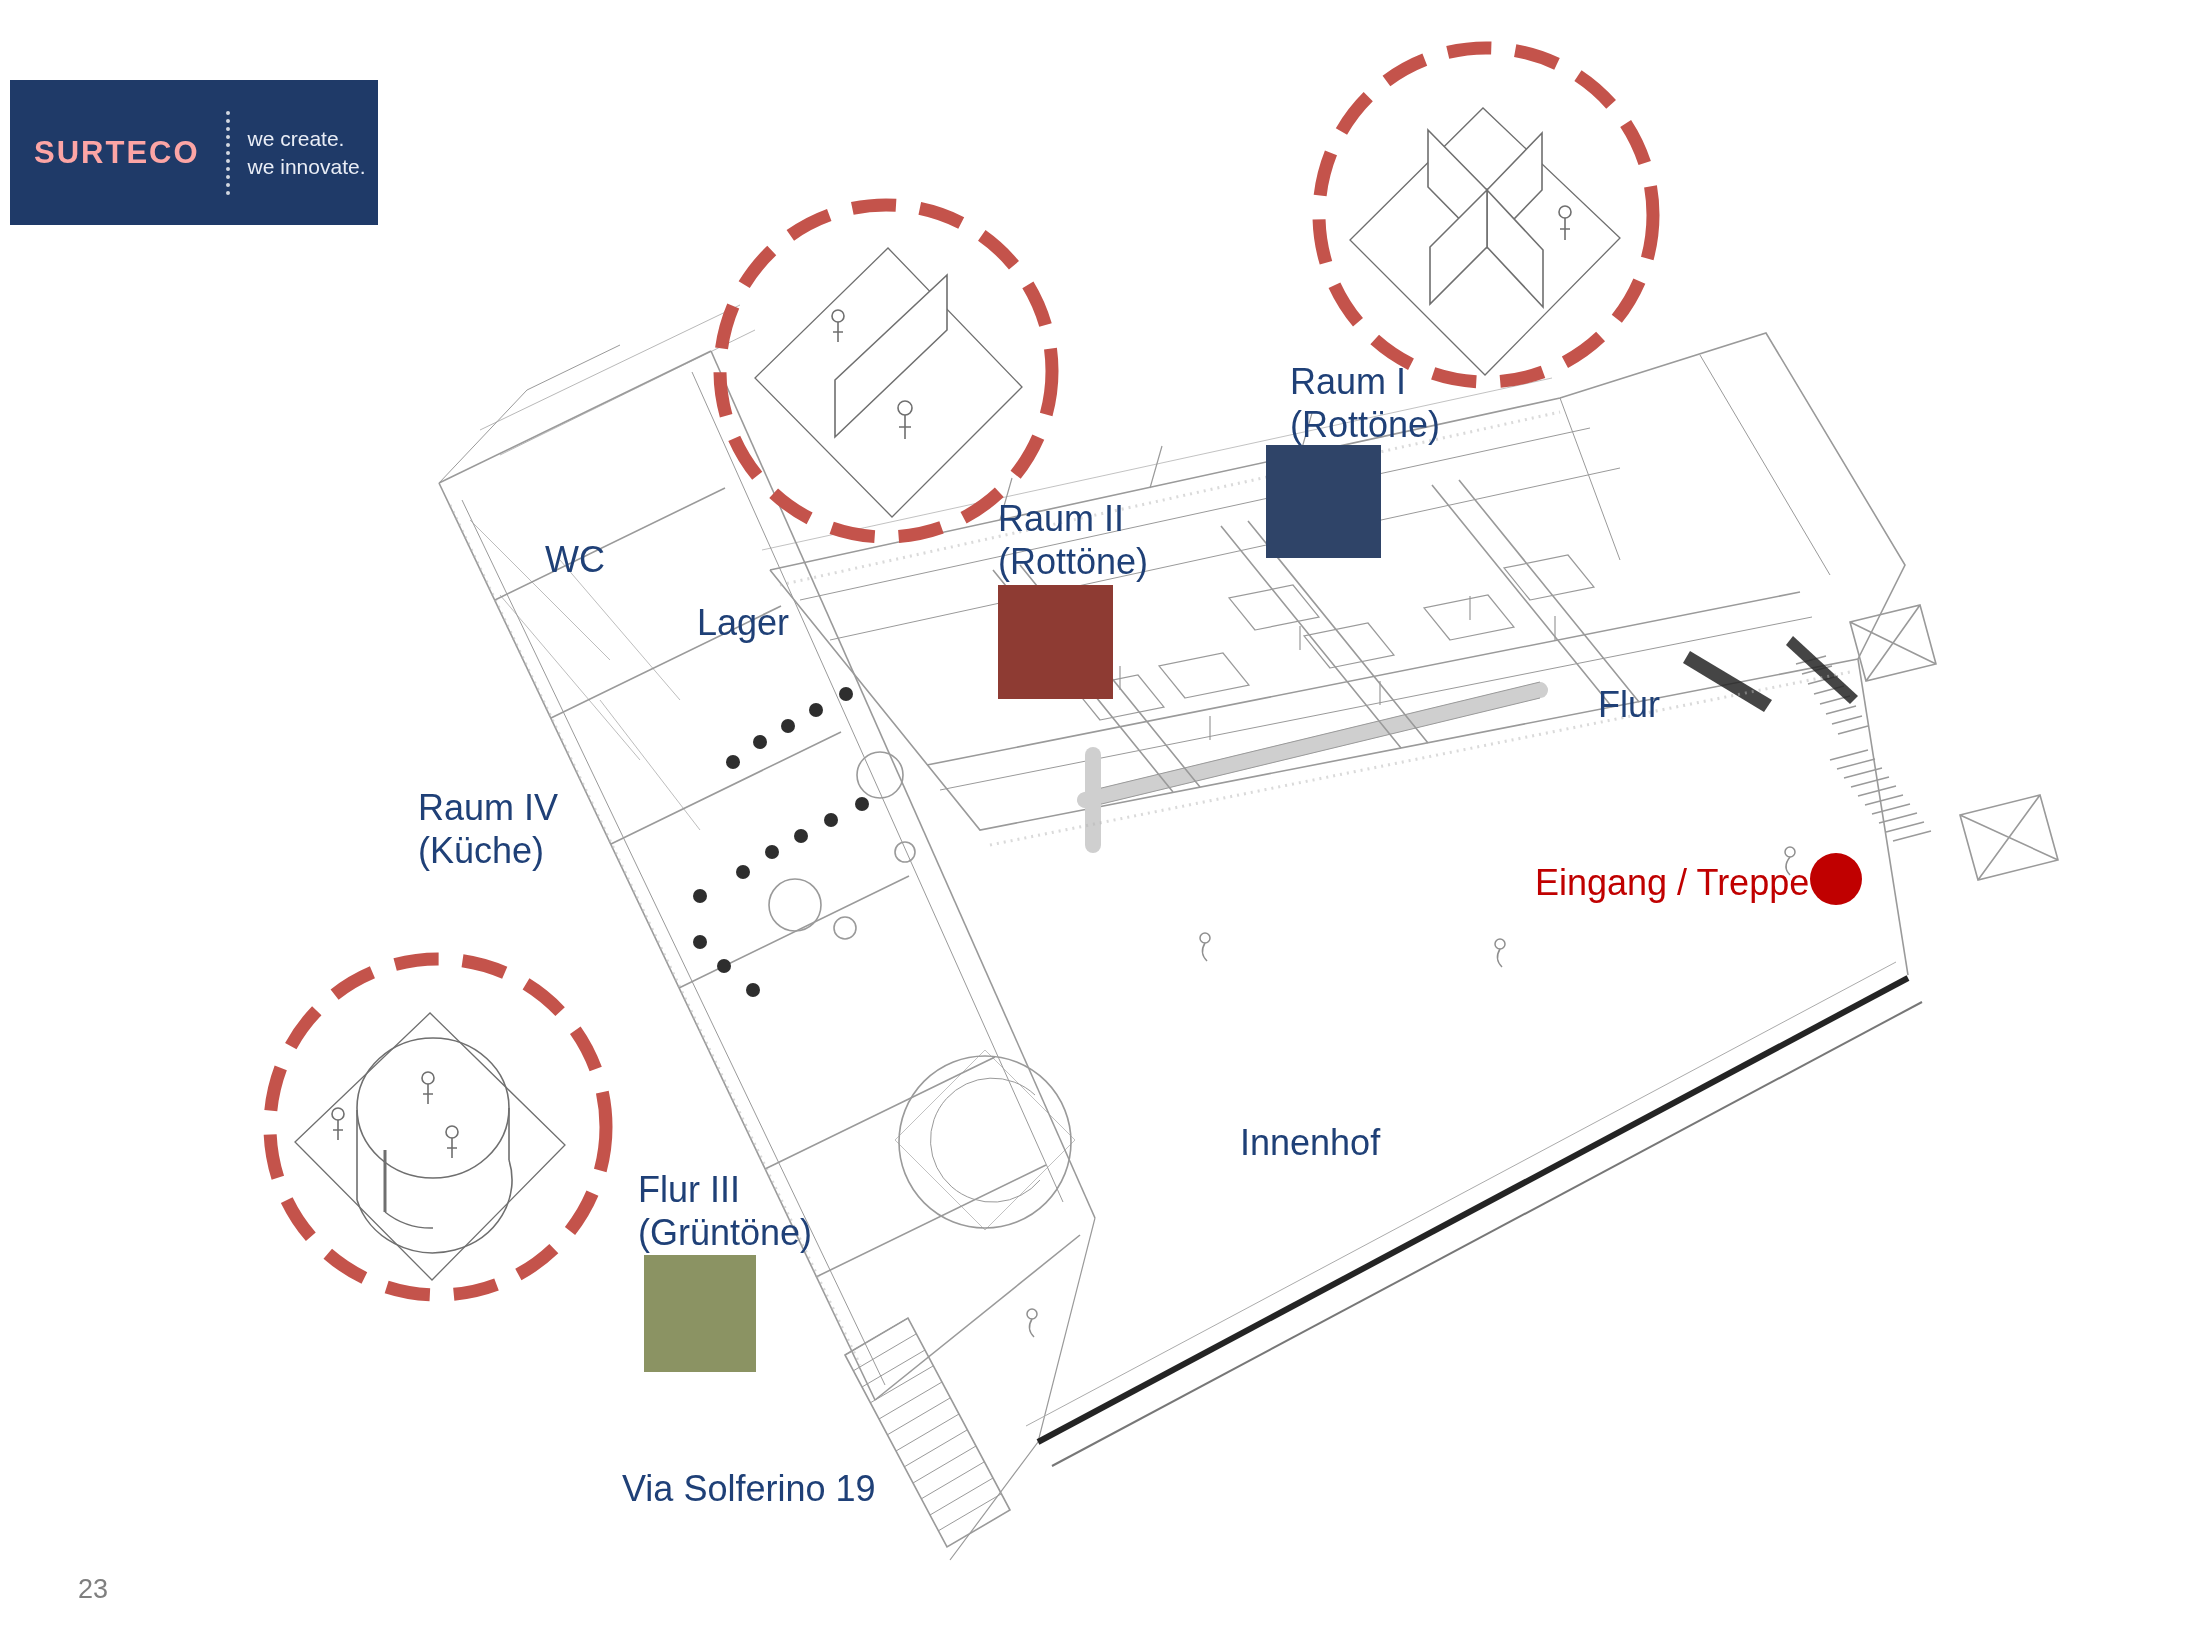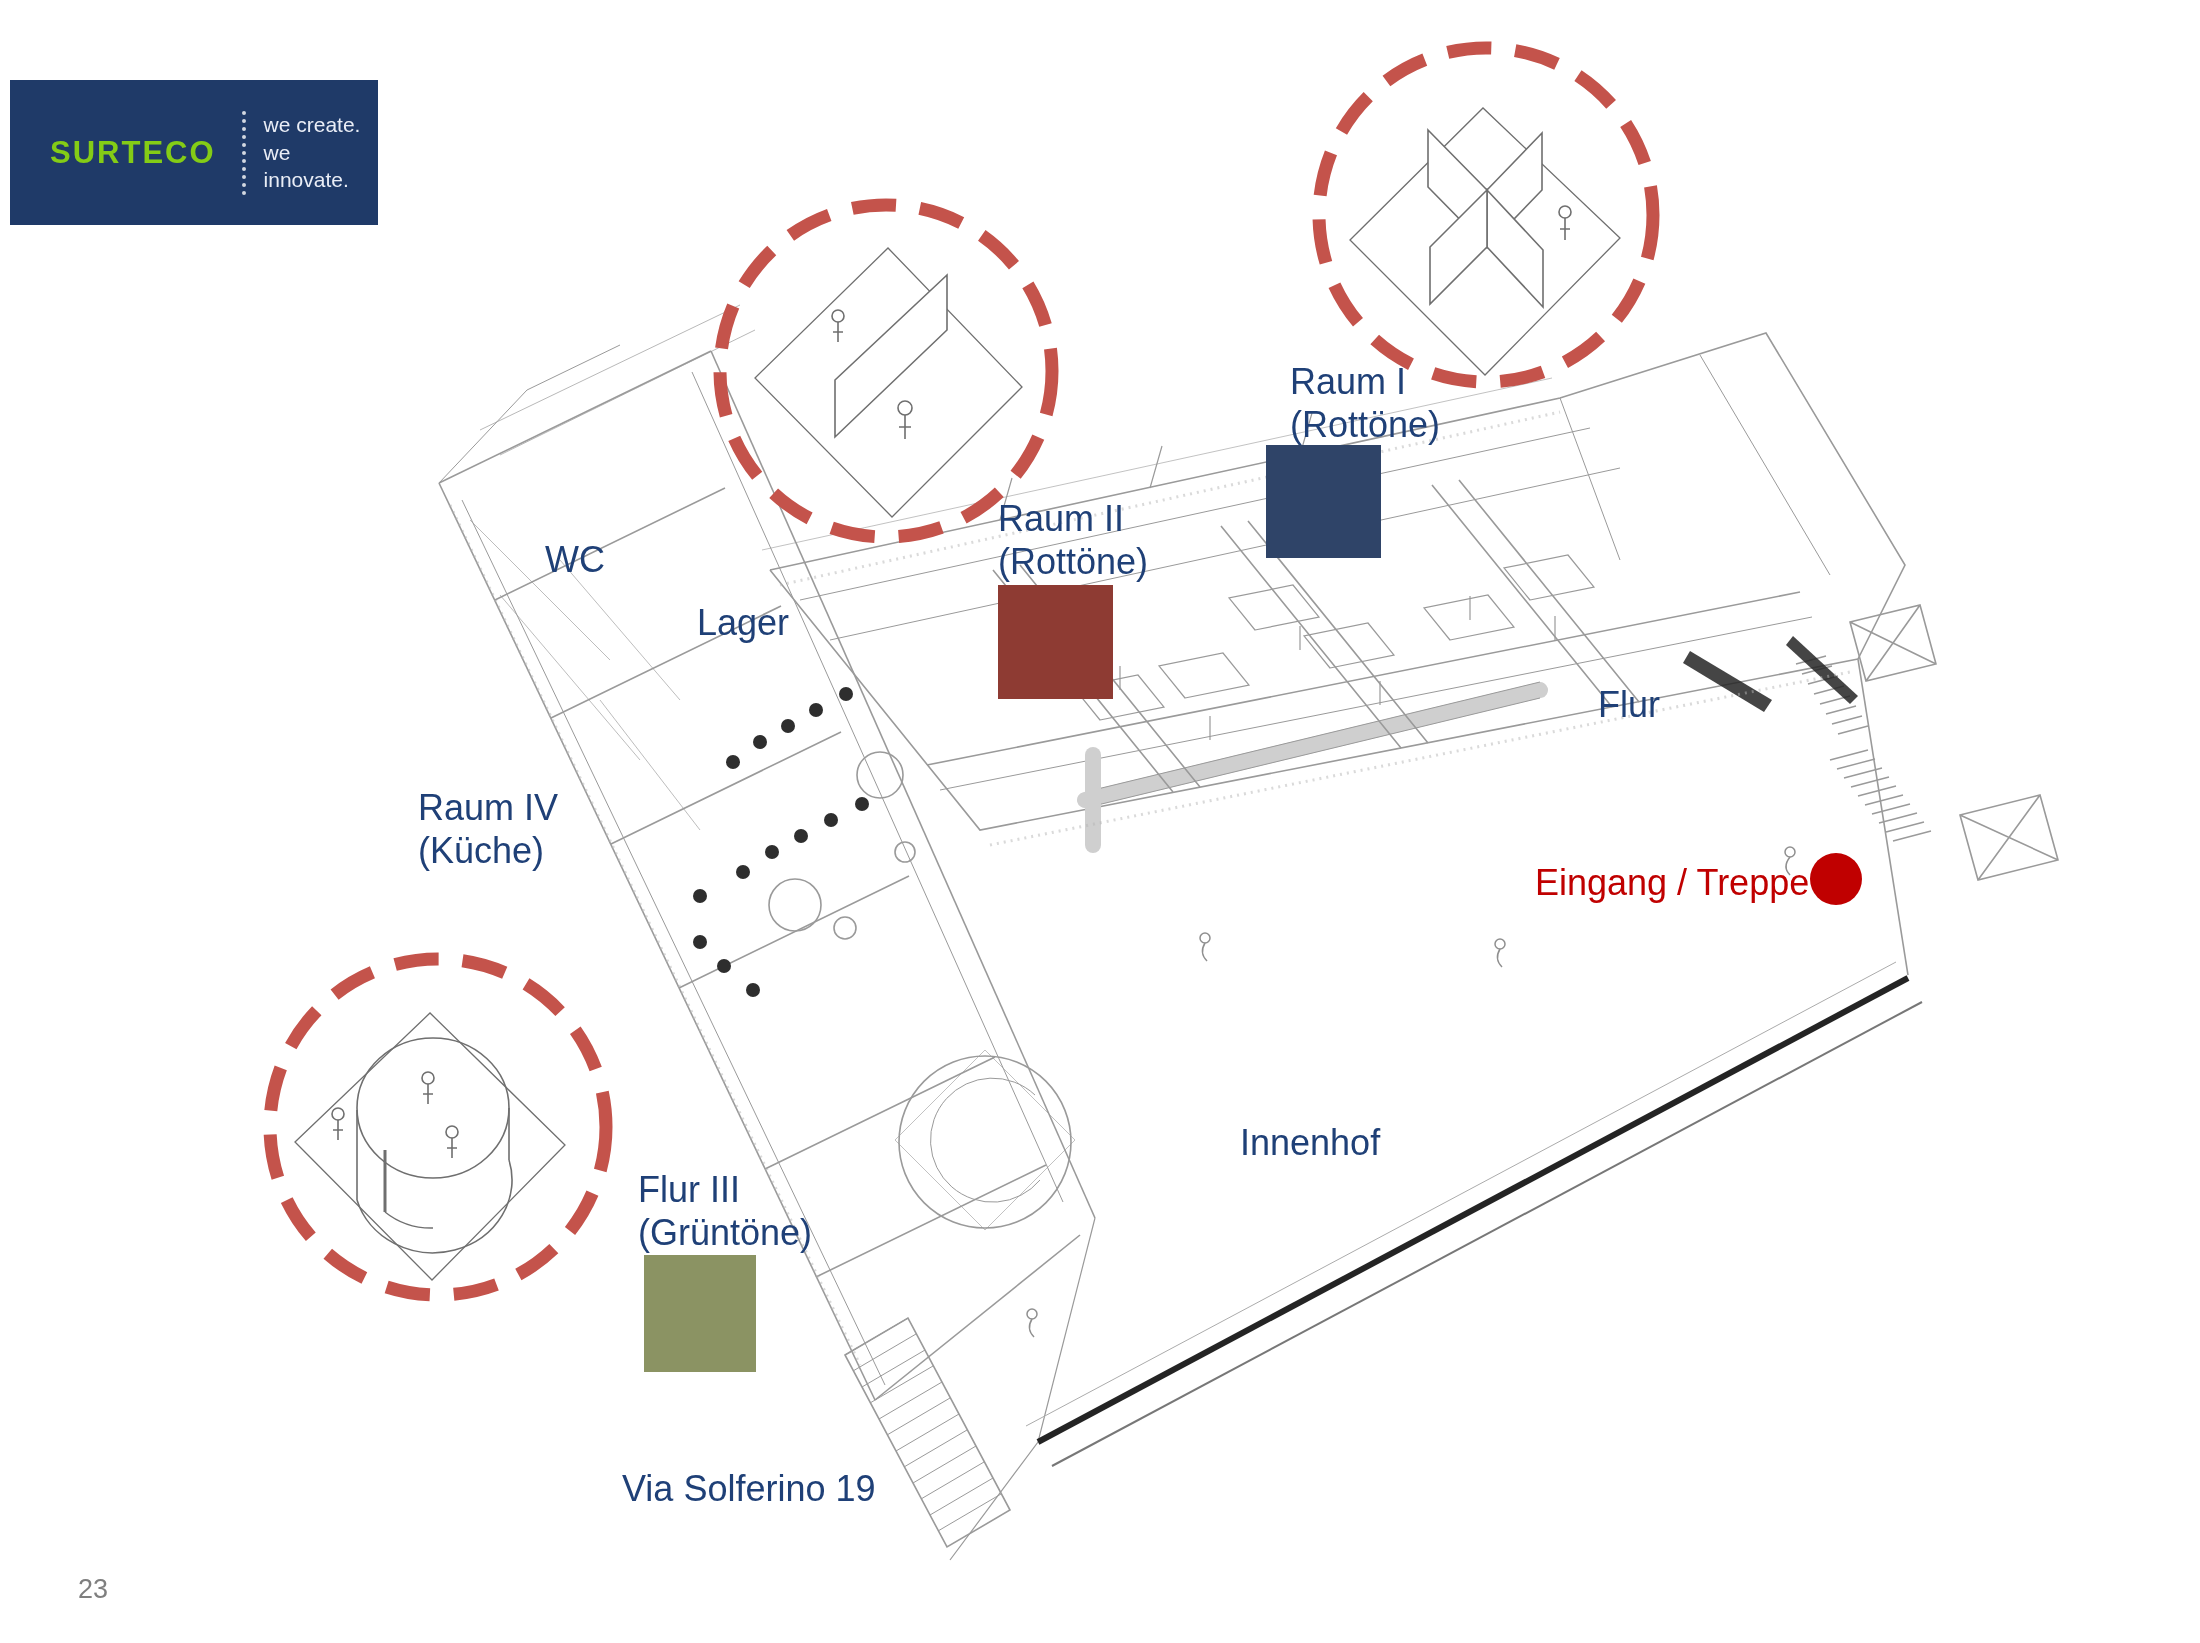--- a/index.html
+++ b/index.html
@@ -1,21 +1,21 @@
 <!DOCTYPE html>
 <html style="--text-blue: #1F4077; --text-red: #C00000; --marker-red: #C00000; --dashed-circle-red: #C4534B; --logo-blue: #1F3A68; --page-number-gray: #7F7F7F; --sketch-line: #9A9A9A; --sketch-dark: #242424;"><head>
 <meta charset="utf-8">
 <style>
   html,body{margin:0;padding:0;background:#fff;}
   .slide{position:relative;width:2200px;height:1643px;background:#fff;overflow:hidden;
          font-family:"Liberation Sans",sans-serif;}
   svg.plan{position:absolute;left:0;top:0;width:2200px;height:1643px;}
   .logo{position:absolute;left:10px;top:80px;width:368px;height:145px;
         background:var(--logo-blue);display:flex;align-items:center;}
-  .logo-brand{color:#84cc16;font-weight:700;font-size:31px;letter-spacing:2px;margin-left:40px;}
+  .logo-brand{color:#fca5a5;font-weight:700;font-size:31px;letter-spacing:2px;margin-left:24px;}
   .logo-divider{margin-left:26px;height:84px;border-left:4px dotted rgba(255,255,255,.8);}
   .logo-tag{margin-left:18px;color:#e9edf6;font-size:21px;line-height:1.32;}
   .title{position:absolute;left:492px;top:126px;font-size:54px;font-weight:600;
          color:var(--text-blue);letter-spacing:.5px;white-space:nowrap;}
   .lbl{position:absolute;font-size:36px;color:var(--text-blue);line-height:1.2;
        white-space:nowrap;}
   .lbl.red{color:var(--text-red);}
   .swatch{position:absolute;}
   .dot{position:absolute;width:52px;height:52px;border-radius:50%;background:var(--marker-red);}
   .pagenum{position:absolute;left:78px;top:1574px;font-size:27px;color:var(--page-number-gray);}

